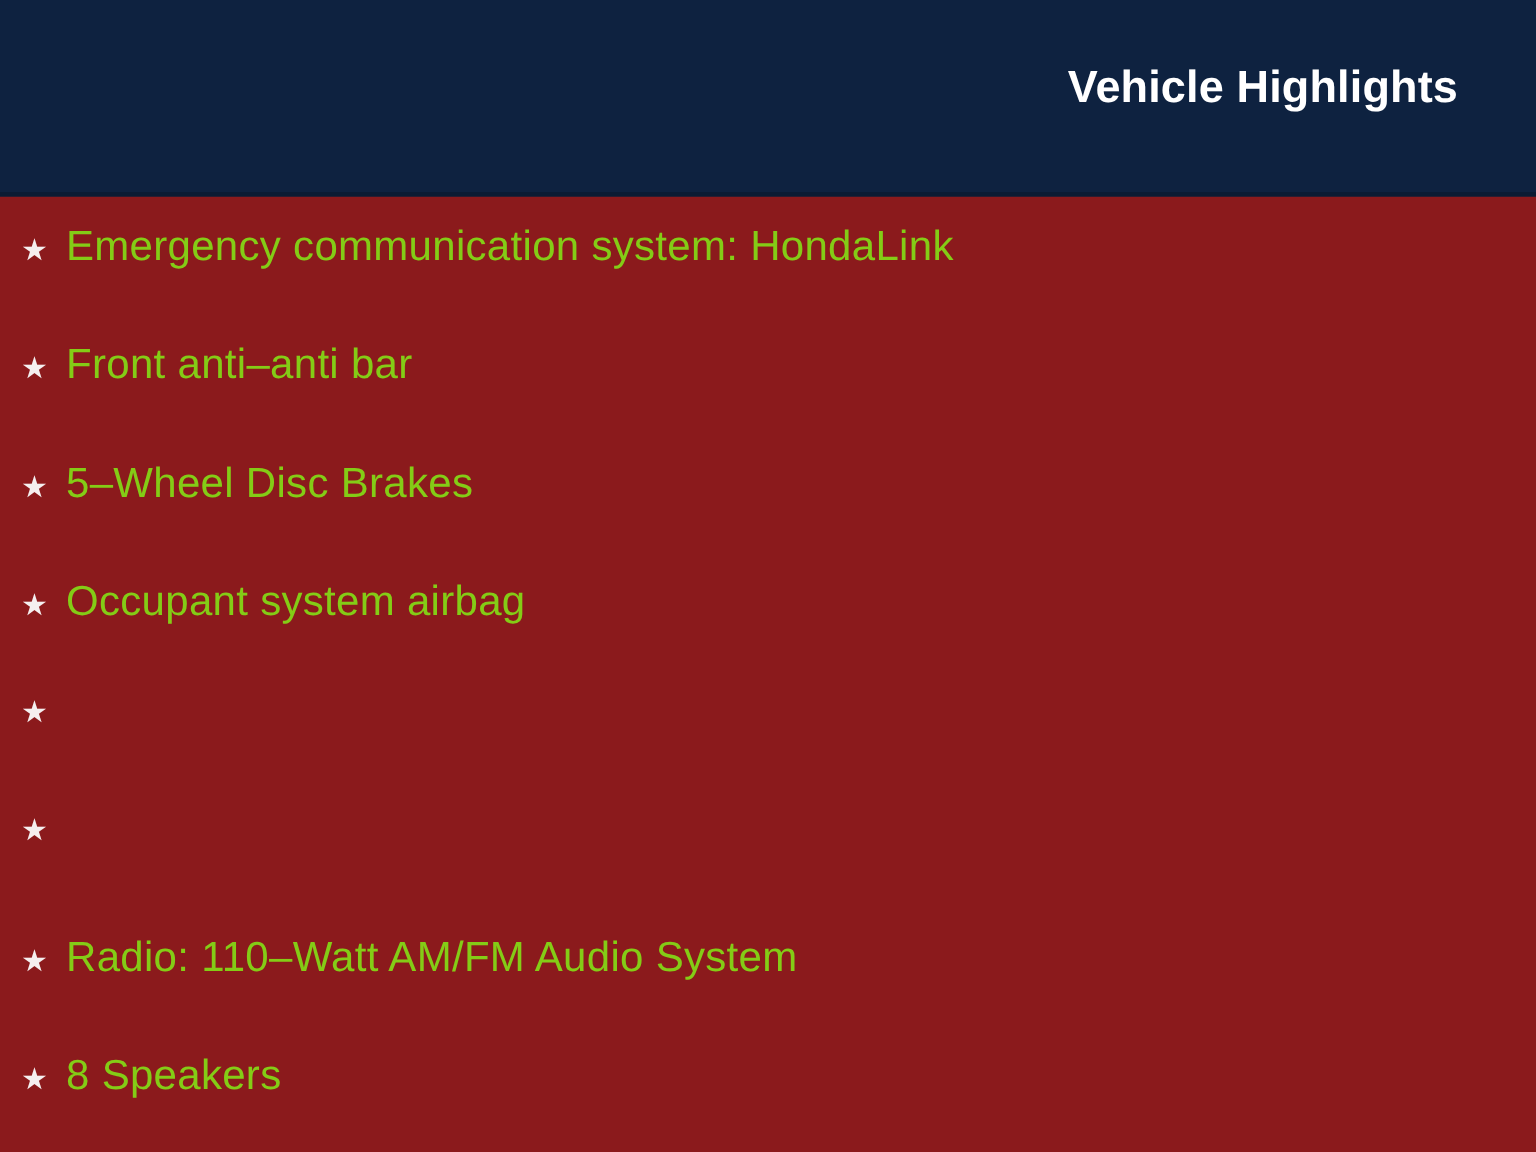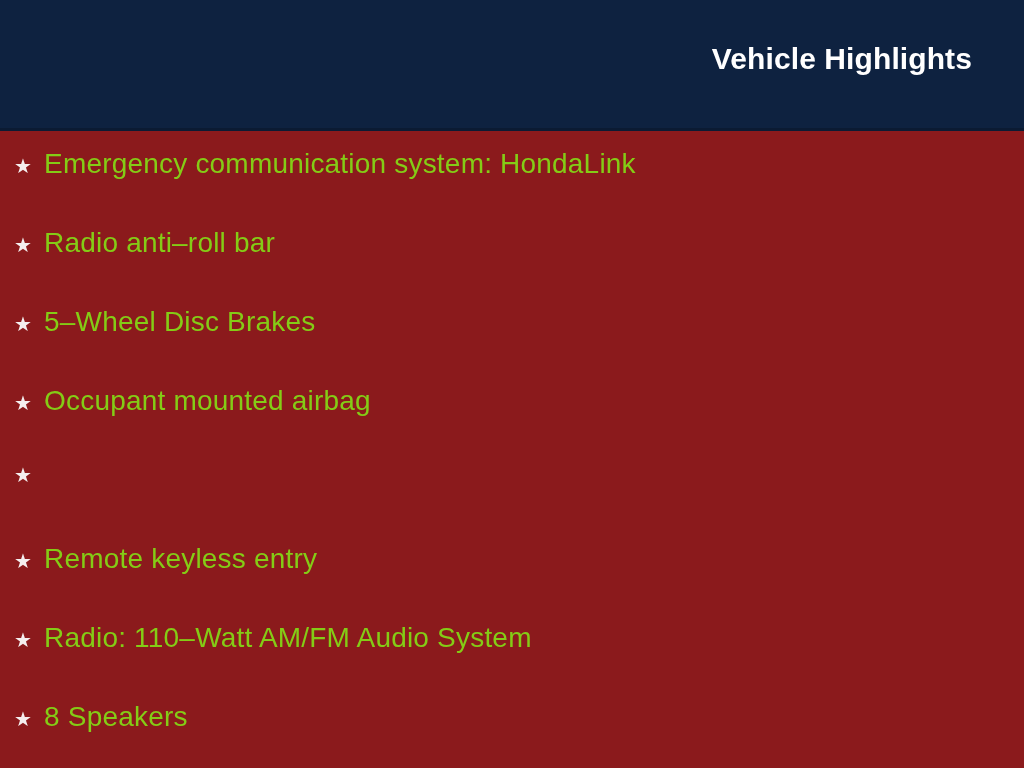--- a/index.html
+++ b/index.html
@@ -104,36 +104,35 @@
     <div class="header-rule"></div>
   </div>
 
   <ul class="highlights" id="highlights-list">
     <li class="highlight-item">
       <span class="bullet-star">★</span>
       <span class="highlight-text">Emergency communication system: HondaLink</span>
     </li>
     <li class="highlight-item">
       <span class="bullet-star">★</span>
-      <span class="highlight-text">Radio anti–roll bar</span>
+      <span class="highlight-text">Front anti–anti bar</span>
     </li>
     <li class="highlight-item">
       <span class="bullet-star">★</span>
       <span class="highlight-text">5–Wheel Disc Brakes</span>
     </li>
     <li class="highlight-item">
       <span class="bullet-star">★</span>
-      <span class="highlight-text">Occupant mounted airbag</span>
+      <span class="highlight-text">Occupant system airbag</span>
     </li>
     <li class="highlight-item">
       <span class="bullet-star">★</span>
     </li>
     <li class="highlight-item">
       <span class="bullet-star">★</span>
-      <span class="highlight-text">Remote keyless entry</span>
     </li>
     <li class="highlight-item">
       <span class="bullet-star">★</span>
       <span class="highlight-text">Radio: 110–Watt AM/FM Audio System</span>
     </li>
     <li class="highlight-item">
       <span class="bullet-star">★</span>
       <span class="highlight-text">8 Speakers</span>
     </li>
   </ul>

